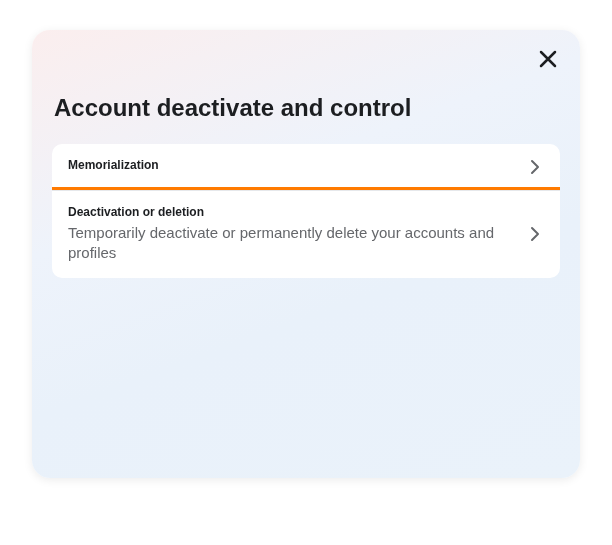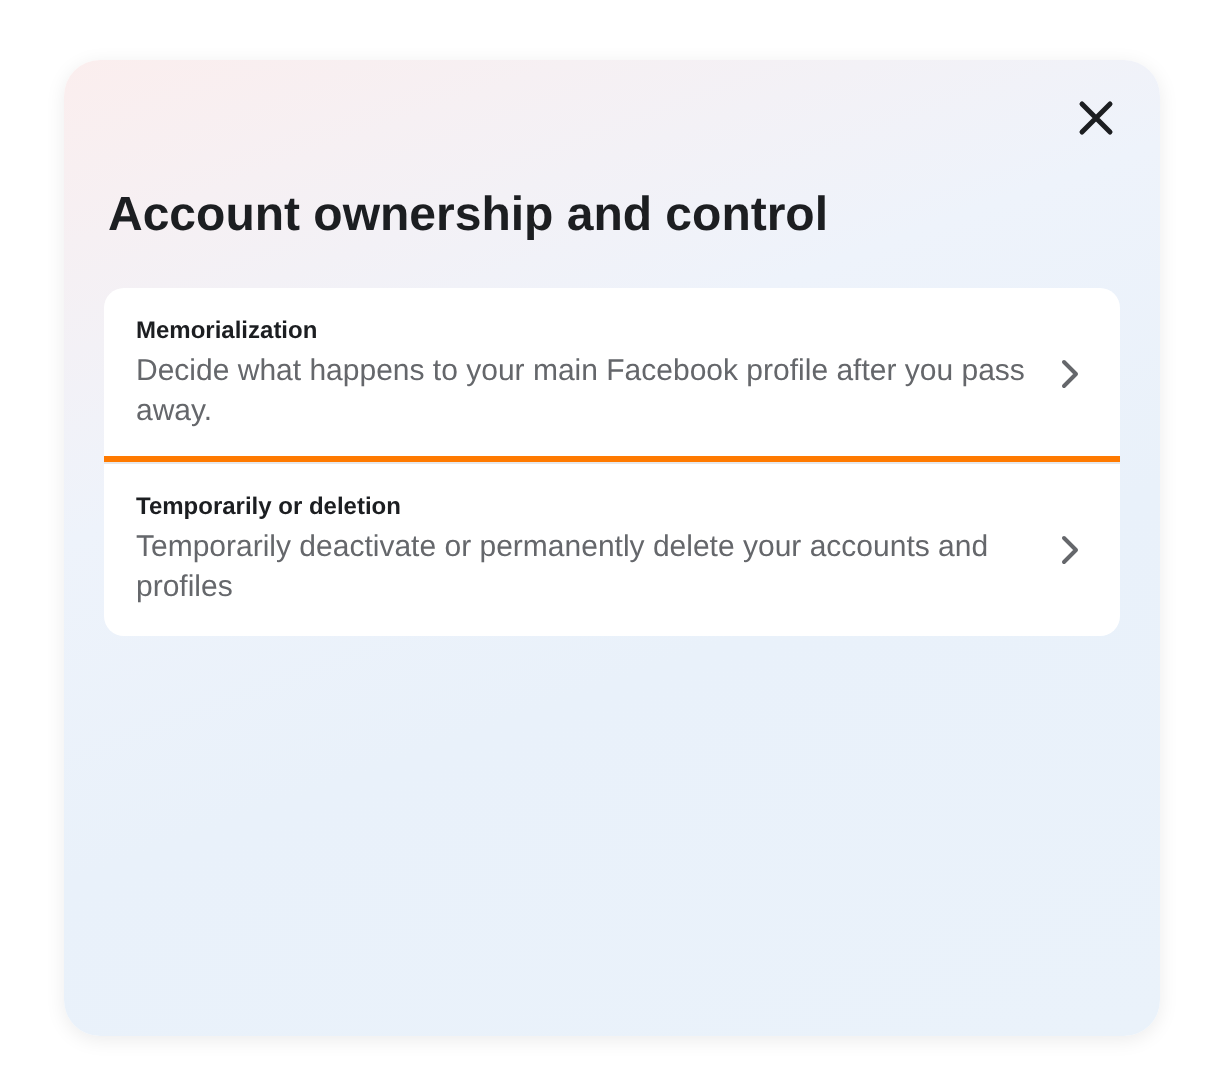--- a/index.html
+++ b/index.html
@@ -103,39 +103,38 @@
 
 <div class="modal">
   <button class="close-btn">
     <span>
       <svg width="22" height="22" viewBox="0 0 22 22" fill="none">
         <path d="M4 4 L18 18 M18 4 L4 18" stroke="#1c1e21" stroke-width="2.5" stroke-linecap="round"></path>
       </svg>
     </span>
   </button>
 
-  <h1 class="title">Account ownership and control</h1>
+  <h1 class="title">Account deactivate and control</h1>
 
   <div class="list">
 
     <div class="item">
       <div class="item-content">
         <div class="item-title">Memorialization</div>
-        <div class="item-desc">Decide what happens to your main Facebook profile after you pass away.</div>
       </div>
       <span class="chevron">
         <svg width="10" height="16" viewBox="0 0 10 16" fill="none">
           <path d="M2 2 L8 8 L2 14" stroke="#65676b" stroke-width="2" stroke-linecap="round" stroke-linejoin="round"></path>
         </svg>
       </span>
     </div>
 
     <div class="item highlighted">
       <div class="item-content">
-        <div class="item-title">Temporarily or deletion</div>
+        <div class="item-title">Deactivation or deletion</div>
         <div class="item-desc">Temporarily deactivate or permanently delete your accounts and profiles</div>
       </div>
       <span class="chevron">
         <svg width="10" height="16" viewBox="0 0 10 16" fill="none">
           <path d="M2 2 L8 8 L2 14" stroke="#65676b" stroke-width="2" stroke-linecap="round" stroke-linejoin="round"></path>
         </svg>
       </span>
       <div class="highlight-box"></div>
     </div>
 

